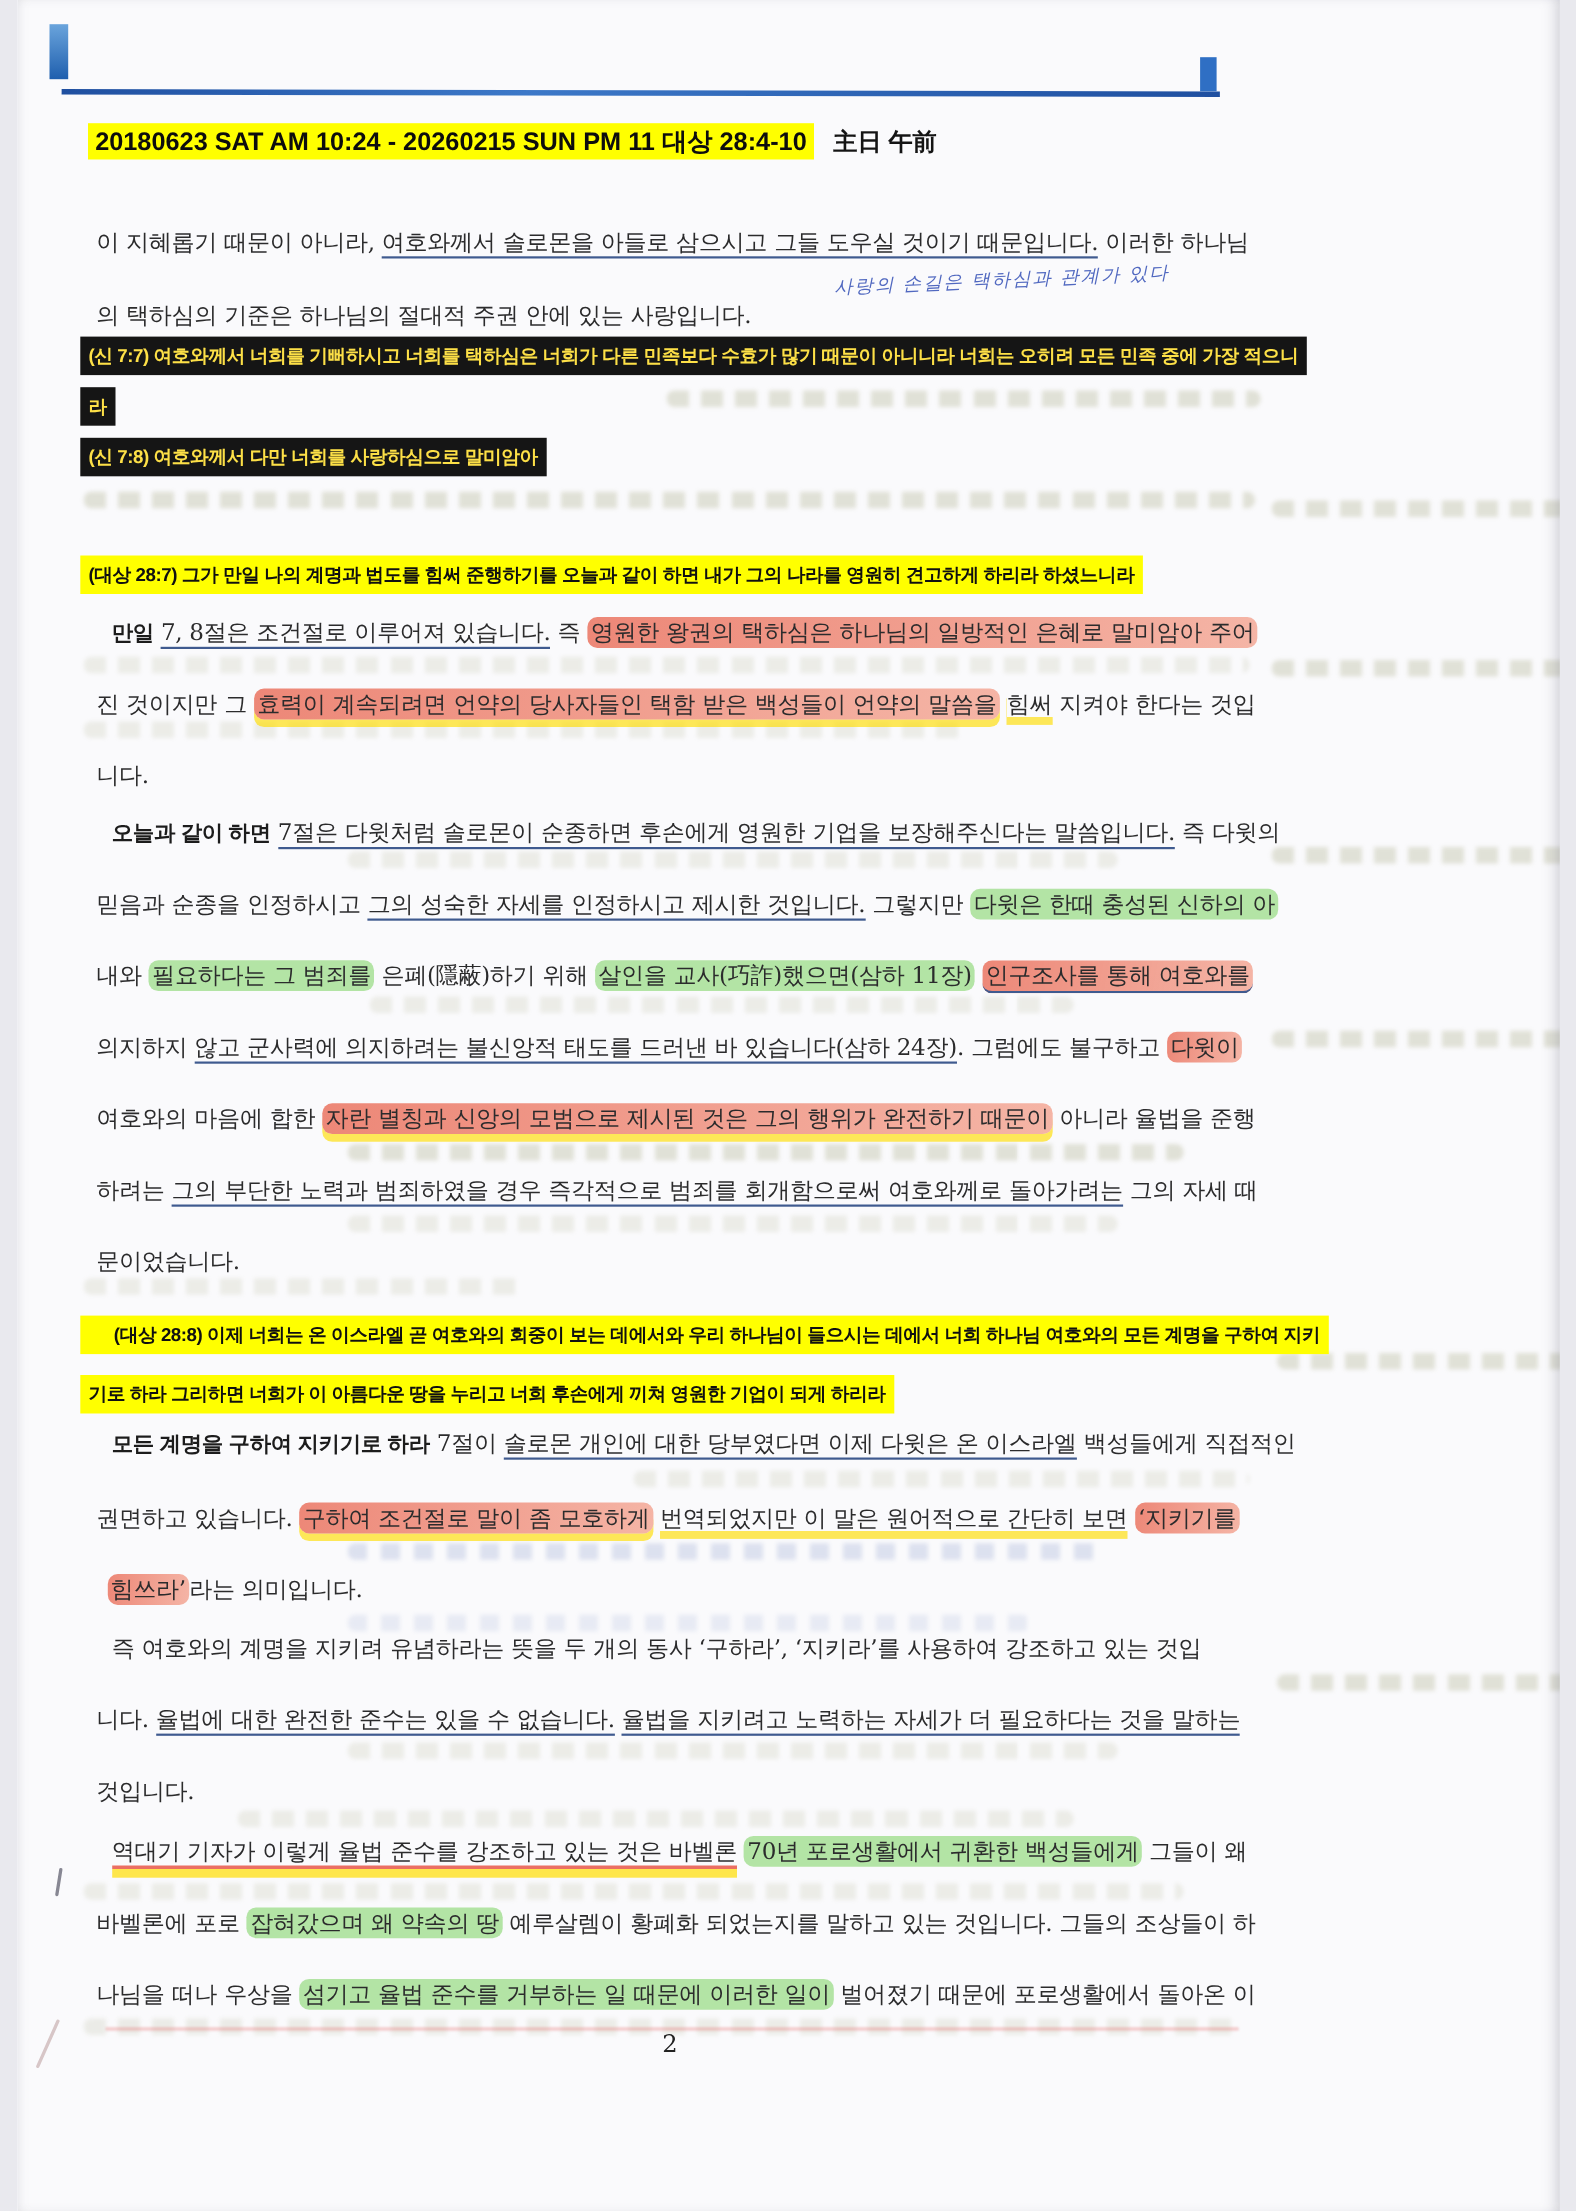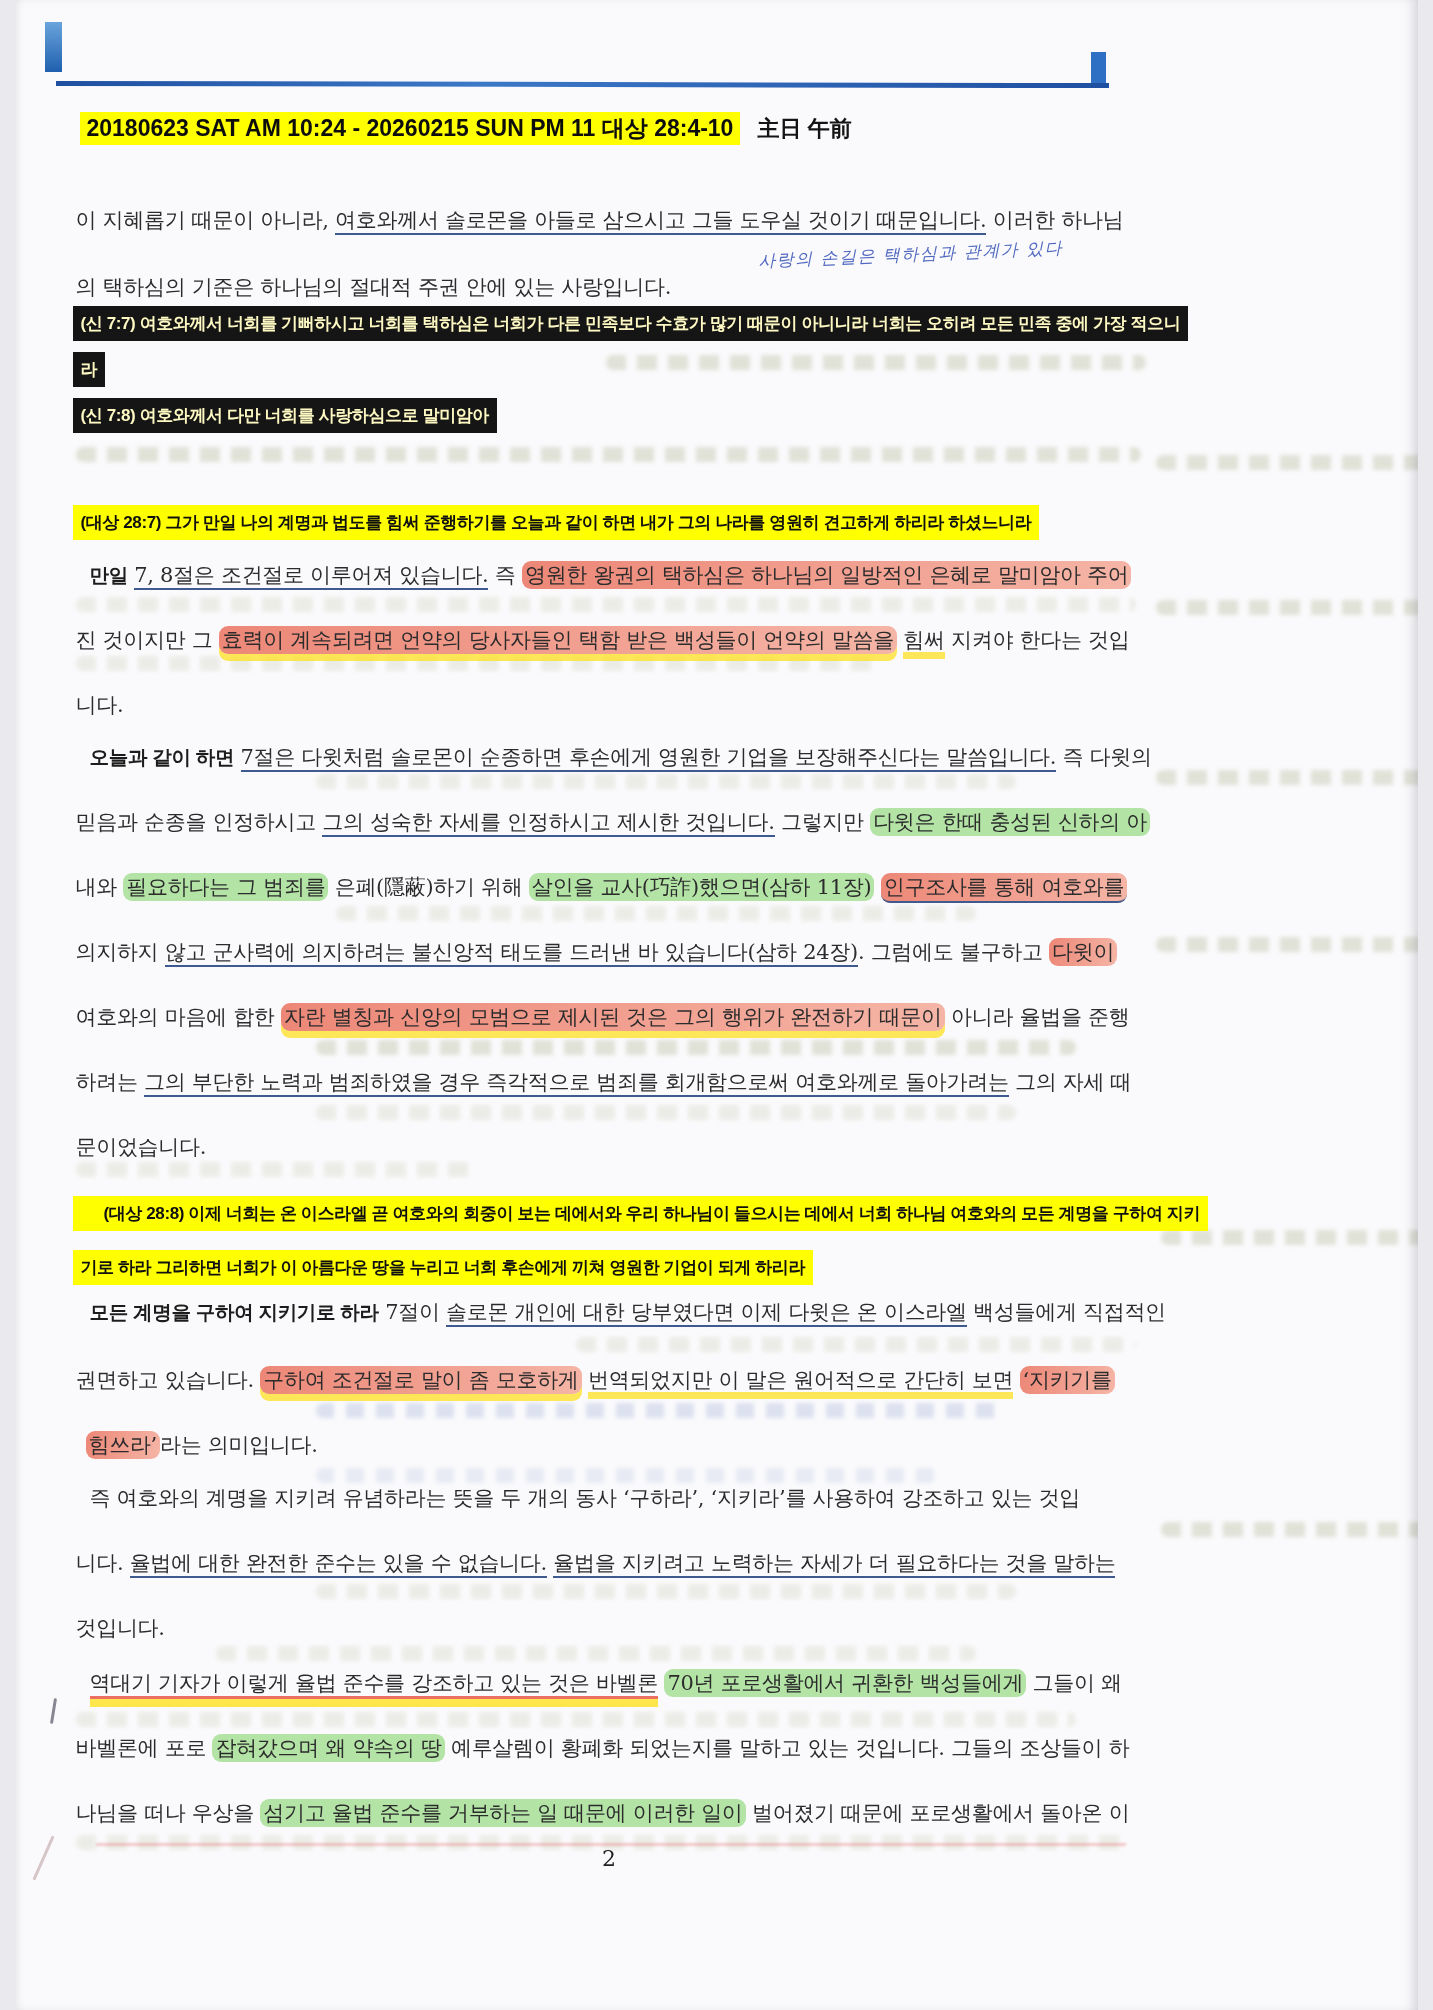--- a/index.html
+++ b/index.html
@@ -14,28 +14,28 @@
   }
   html,body{margin:0;padding:0;background:#e9e9ee;}
   .page{
     position:relative;width:1402px;height:2010px;margin:0 auto;
     background:#fafafc;overflow:hidden;
     font-family:"DejaVu Serif","Liberation Serif",serif;
   }
   .page::after{content:"";position:absolute;inset:0;pointer-events:none;
     box-shadow:inset -10px 0 14px -8px rgba(110,110,125,.35), inset 6px 0 10px -6px rgba(130,130,140,.22);}
   .block{position:absolute;white-space:nowrap;}
-  .body-line{font-size:21px;color:#2b2b2c;letter-spacing:-0.3px;line-height:1.45;}
+  .body-line{font-size:21px;color:#2b2b2c;letter-spacing:-0.3px;line-height:1.45;margin-left:12px;}
   .lead{font-family:"Liberation Sans",sans-serif;font-weight:700;font-size:19.5px;color:#1c1c1c;}
   .ul{border-bottom:2.5px solid var(--ink-blue);padding-bottom:1px;}
   .hl-red{background:linear-gradient(100deg,rgba(233,103,82,.78),rgba(241,131,104,.58));border-radius:9px;padding:2px 3px;}
   .hl-green{background:rgba(136,214,112,.62);border-radius:9px;padding:2px 3px;}
   .ys{box-shadow:0 7px 0 rgba(255,221,0,.65);}
   .ul-ry{border-bottom:3px solid rgba(231,76,60,.8);box-shadow:0 8px 0 rgba(255,221,0,.7);padding-bottom:1px;}
-  .verse-black{background:var(--bar-black);color:#fef9c3;font-family:"Liberation Sans",sans-serif;
+  .verse-black{background:var(--bar-black);color:#fde047;font-family:"Liberation Sans",sans-serif;
     font-weight:700;font-size:17px;letter-spacing:-0.4px;padding:6px 8px;}
   .verse-yellow{background:var(--hl-yellow);color:#101010;font-family:"Liberation Sans",sans-serif;
     font-weight:700;font-size:17px;letter-spacing:-0.4px;padding:6px 8px;}
   .handwriting{font-size:17px;color:var(--pen-blue);transform:rotate(-2.5deg);
     font-style:italic;letter-spacing:1.5px;opacity:.88;font-family:"DejaVu Serif",serif;}
   .header{position:absolute;top:113px;left:64px;white-space:nowrap;}
   .header-hl{background:var(--hl-yellow);padding:3px 7px 4px 7px;font-family:"Liberation Sans",sans-serif;
     font-weight:700;font-size:23px;color:#0d0d0d;}
   .header-suffix{margin-left:12px;font-family:"Liberation Sans",sans-serif;font-weight:700;font-size:22px;color:#141414;}
   .page-number{position:absolute;left:57px;width:1073px;text-align:center;top:1846px;font-size:22px;color:#222;}

